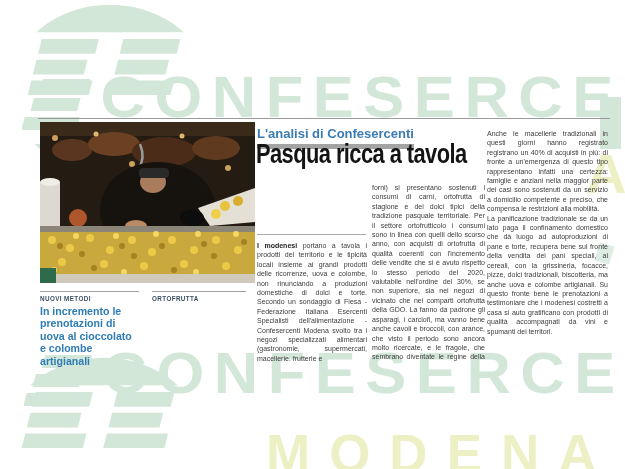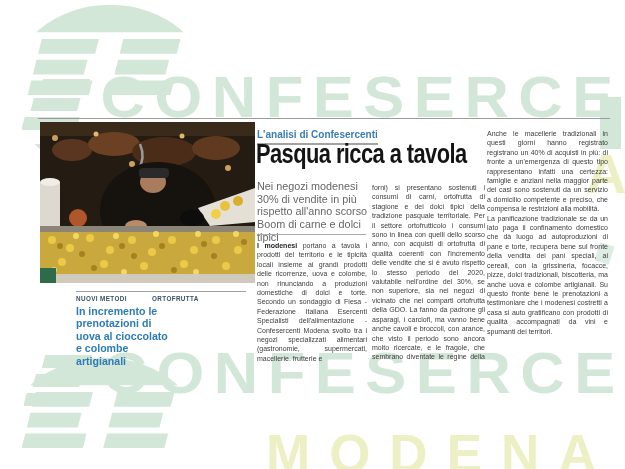--- a/index.html
+++ b/index.html
@@ -18,22 +18,22 @@
   .wm-city{
     color:#edf0c5;font-weight:bold;font-size:53px;line-height:1;
     letter-spacing:19px;white-space:nowrap;
   }
   .wm-frag-a{color:#edf0c5;font-weight:bold;font-size:56px;line-height:1;}
   .wm-bar{background:#d3e7d9;}
   .wm-blob{background:#d3e7d9;opacity:.75;transform:rotate(18deg);}
   
   .rule{background:#9b9b9b;height:1px;}
   .kicker{
-    font-size:10px;font-weight:bold;color:#3a7cb2;
-    border-bottom:2px solid #a3a3a3;padding-bottom:2.5px;display:inline-block;
+    font-size:13px;font-weight:bold;color:#3a7cb2;
+    border-bottom:5px solid #a3a3a3;padding-bottom:2.5px;display:inline-block;
   }
   .headline{
     font-size:27px;font-weight:bold;color:#141414;line-height:1;
     letter-spacing:-0.7px;white-space:nowrap;
     transform:scaleX(0.81);transform-origin:left top;
   }
   .standfirst{font-size:10.8px;line-height:12.7px;color:#666;}
   .bodycol{
     font-size:7px;line-height:9.4px;color:#3b3b3b;text-align:justify;
     overflow:hidden;
@@ -187,39 +187,38 @@
     <rect x="0" y="152" width="215" height="9" fill="#cfcabb"></rect>
     <rect x="0" y="146" width="16" height="15" fill="#2e6b4a"></rect>
   </svg>
 
   <div class="abs" style="left:257px;top:124px;">
     <span class="kicker">L'analisi di Confesercenti</span>
   </div>
 
   <div class="abs headline" style="left:256px;top:141px;">Pasqua ricca a tavola</div>
 
-  <div class="abs standfirst" style="left:257px;top:180px;width:118px;">Nei negozi modenesi 30% di vendite in più rispetto all'anno scorso Boom di carne e dolci tipici</div>
 
   <div class="abs rule" style="left:257px;top:234px;width:109px;background:#aaa;"></div>
 
   <div class="abs bodycol" style="left:257px;top:241px;width:110px;height:120px;">
     <p><strong>I modenesi</strong>
       <span>portano a tavola i prodotti del territorio e le tipicità locali insieme ai grandi prodotti delle ricorrenze, uova e colombe, non rinunciando a produzioni domestiche di dolci e torte. Secondo un sondaggio di Fiesa - Federazione Italiana Esercenti Specialisti dell'alimentazione - Confesercenti Modena svolto tra i negozi specializzati alimentari (gastronomie, supermercati, macellerie, frutterie e</span></p>
   </div>
 
   <div class="abs bodycol" style="left:372px;top:183px;width:113px;height:179px;">
     <p>forni) si presentano sostenuti i consumi di carni, ortofrutta di stagione e dei dolci tipici della tradizione pasquale territoriale. Per il settore ortofrutticolo i consumi sono in linea con quelli dello scorso anno, con acquisti di ortofrutta di qualità coerenti con l'incremento delle vendite che si è avuto rispetto lo stesso periodo del 2020, valutabile nell'ordine del 30%, se non superiore, sia nei negozi di vicinato che nei comparti ortofrutta della GDO. La fanno da padrone gli asparagi, i carciofi, ma vanno bene anche cavoli e broccoli, con arance, che visto il periodo sono ancora molto ricercate, e le fragole, che sembrano diventate le regine della Pasqua.</p>
   </div>
 
   <div class="abs bodycol" style="left:487px;top:129px;width:121px;height:231px;">
     <p>Anche le macellerie tradizionali in questi giorni hanno registrato registrano un 40% di acquisti in più: di fronte a un'emergenza di questo tipo rappresentano infatti una certezza: famiglie e anziani nella maggior parte dei casi sono sostenuti da un servizio a domicilio competente e preciso, che compensa le restrizioni alla mobilità.</p>
     <p>La panificazione tradizionale se da un lato paga il confinamento domestico che dà luogo ad autoproduzioni di pane e torte, recupera bene sul fronte della vendita dei pani speciali, ai cereali, con la grissineria, focacce, pizze, dolci tradizionali, biscotteria, ma anche uova e colombe artigianali. Su questo fronte bene le prenotazioni a testimoniare che i modenesi costretti a casa si auto gratificano con prodotti di qualità accompagnati da vini e spumanti dei territori.</p>
   </div>
 
-  <div class="abs capbox" style="left:40px;top:291px;width:99px;margin-left:36px;">
+  <div class="abs capbox" style="left:40px;top:291px;width:99px;">
     <div class="caplabel">NUOVI METODI</div>
     <div class="captext">In incremento le prenotazioni di uova al cioccolato e colombe artigianali</div>
   </div>
 
   <div class="abs capbox" style="left:152px;top:291px;width:94px;">
     <div class="caplabel">ORTOFRUTTA</div>
   </div>
 
 </div>
 

